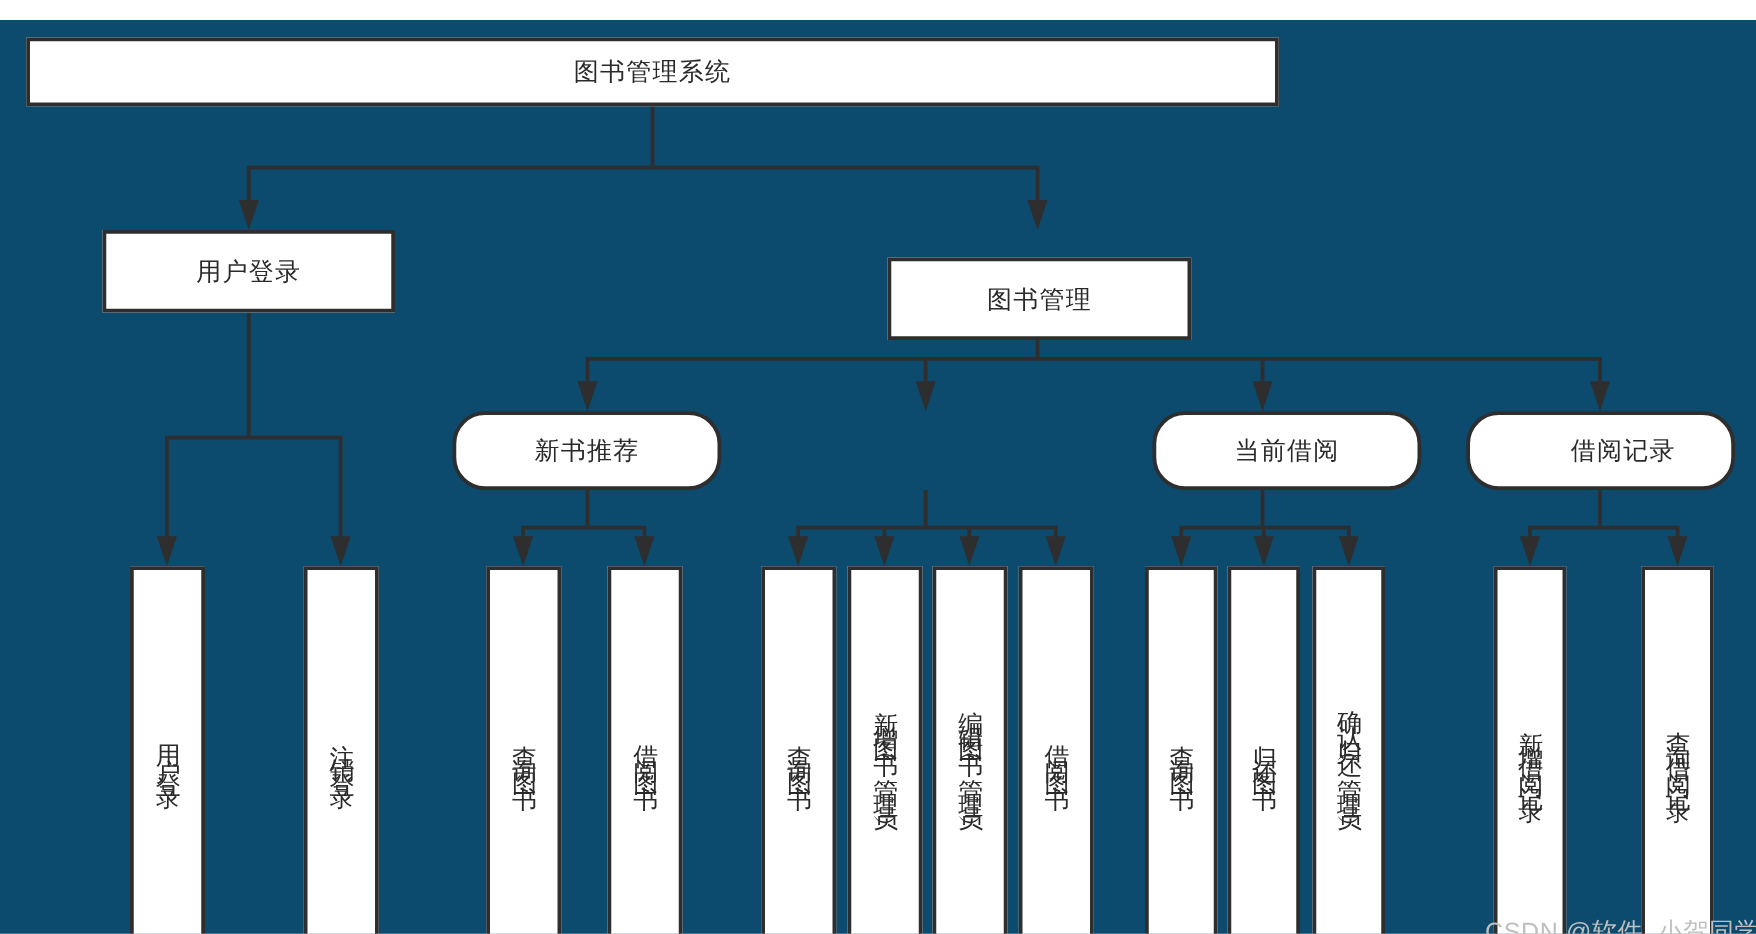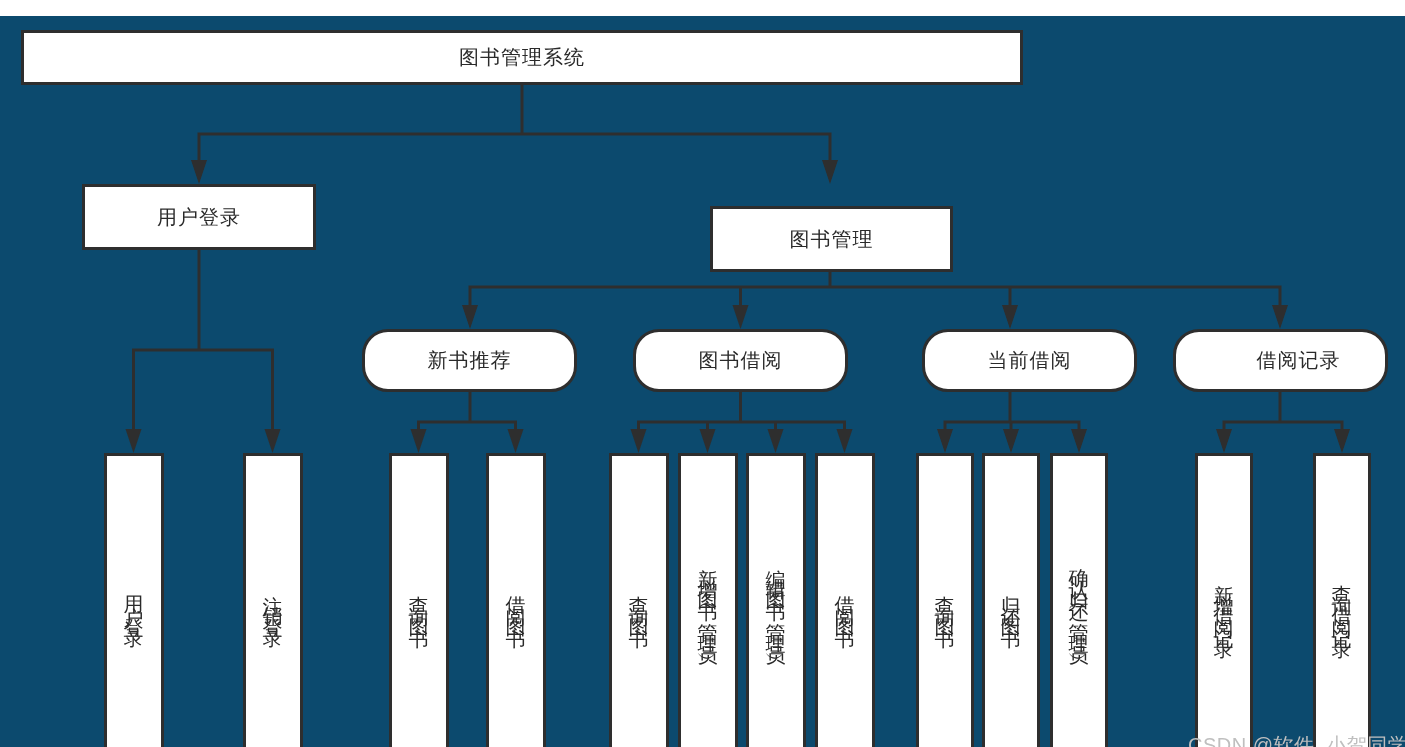--- a/index.html
+++ b/index.html
@@ -95,23 +95,20 @@
   <div class="hbox l2a">
     <span>用户登录</span>
   </div>
   <div class="hbox l2b">
     <span>图书管理</span>
   </div>
 
   <div class="hbox l3 l3a">
     <span>新书推荐</span>
   </div>
-  <div class="hbox l3 l3b">
-    <span>图书借阅</span>
-  </div>
   <div class="hbox l3 l3c">
     <span>当前借阅</span>
   </div>
   <div class="hbox l3 l3d">
     <span>借阅记录</span>
   </div>
 
   <div class="vbox" style="left:104px;">
     <span class="vtext">用户登录</span>
   </div>

